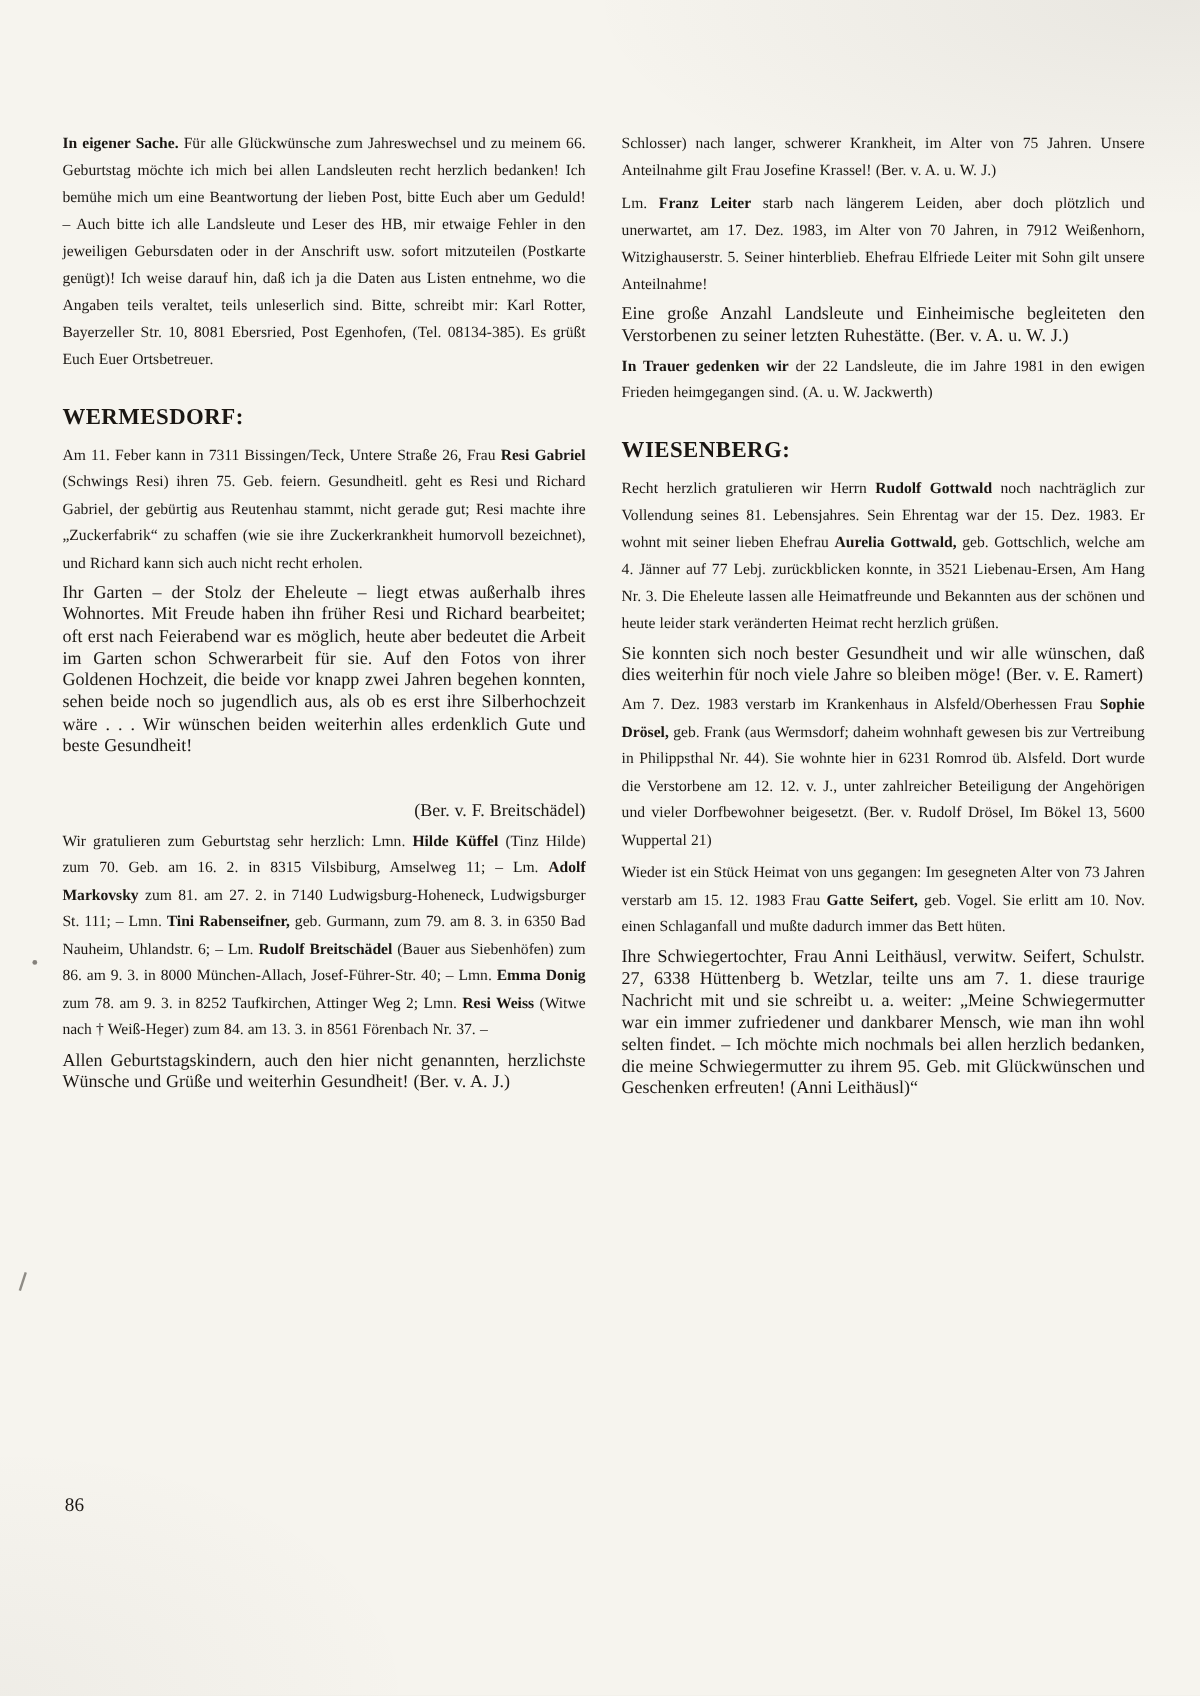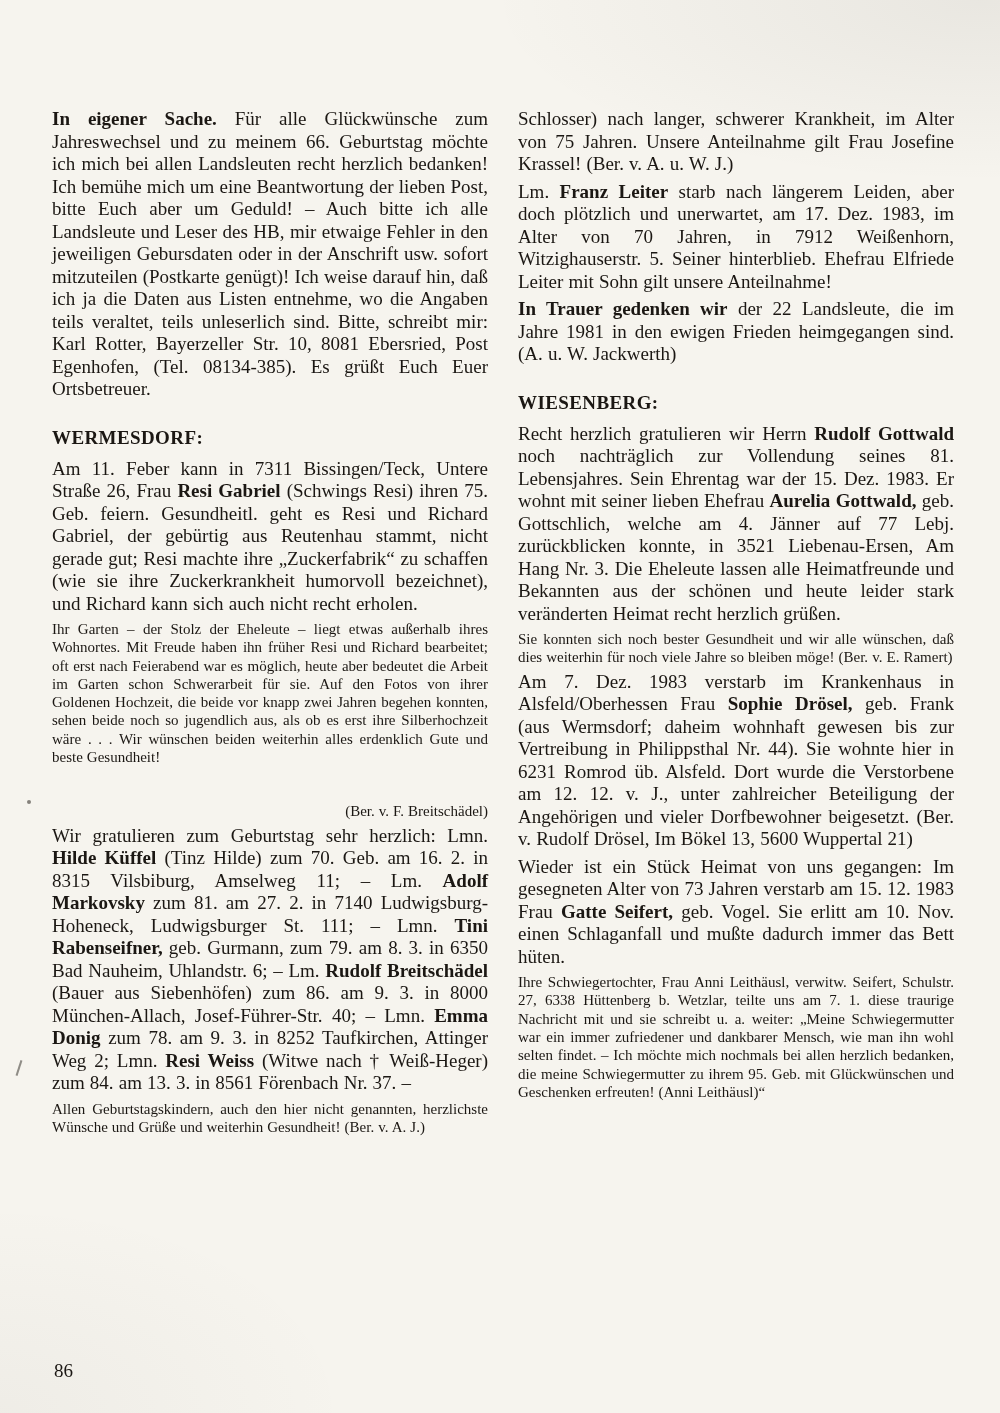--- a/index.html
+++ b/index.html
@@ -34,21 +34,21 @@
     flex: 0 0 436px;
   }
   .para {
     margin: 0 0 5px 0;
     text-align: justify;
     hyphens: auto;
     -webkit-hyphens: auto;
     word-spacing: 0.02em;
   }
   .para.normal {
-    font-size: 19px;
+    font-size: 13px;
     line-height: 22.5px;
   }
   .para.small {
     font-size: 15px;
     line-height: 18.3px;
     margin-bottom: 4px;
   }
   .heading {
     font-size: 19px;
     font-weight: bold;
@@ -59,22 +59,22 @@
     font-weight: bold;
   }
   .credit {
     display: block;
     text-align: right;
     margin-top: 36px;
   }
   .page-number {
     position: absolute;
     left: 54px;
-    top: 1360px;
-    font-size: 19px;
+    top: 1246px;
+    font-size: 16px;
     color: #1b1713;
   }
   .speck-1 {
     position: absolute;
     left: 27px;
     top: 800px;
     width: 4px;
     height: 4px;
     border-radius: 50%;
     background: rgba(40,35,30,0.55);
@@ -101,20 +101,21 @@
         <p class="para normal"><span class="b">In eigener Sache.</span><span> Für alle Glückwünsche zum Jahreswechsel und zu meinem 66. Geburtstag möchte ich mich bei allen Landsleuten recht herzlich bedanken! Ich bemühe mich um eine Beantwortung der lieben Post, bitte Euch aber um Geduld! – Auch bitte ich alle Landsleute und Leser des HB, mir etwaige Fehler in den jeweiligen Gebursdaten oder in der Anschrift usw. sofort mitzuteilen (Postkarte genügt)! Ich weise darauf hin, daß ich ja die Daten aus Listen entnehme, wo die Angaben teils veraltet, teils unleserlich sind. Bitte, schreibt mir: Karl Rotter, Bayerzeller Str. 10, 8081 Ebersried, Post Egenhofen, (Tel. 08134-385). Es grüßt Euch Euer Ortsbetreuer.</span></p>
         <h2 class="heading"><span class="b">WERMESDORF:</span></h2>
         <p class="para normal"><span>Am 11. Feber kann in 7311 Bissingen/Teck, Untere Straße 26, Frau </span><span class="b">Resi Gabriel</span><span> (Schwings Resi) ihren 75. Geb. feiern. Gesundheitl. geht es Resi und Richard Gabriel, der gebürtig aus Reutenhau stammt, nicht gerade gut; Resi machte ihre „Zuckerfabrik“ zu schaffen (wie sie ihre Zuckerkrankheit humorvoll bezeichnet), und Richard kann sich auch nicht recht erholen.</span></p>
         <p class="para small"><span>Ihr Garten – der Stolz der Eheleute – liegt etwas außerhalb ihres Wohnortes. Mit Freude haben ihn früher Resi und Richard bearbeitet; oft erst nach Feierabend war es möglich, heute aber bedeutet die Arbeit im Garten schon Schwerarbeit für sie. Auf den Fotos von ihrer Goldenen Hochzeit, die beide vor knapp zwei Jahren begehen konnten, sehen beide noch so jugendlich aus, als ob es erst ihre Silberhochzeit wäre . . . Wir wünschen beiden weiterhin alles erdenklich Gute und beste Gesundheit!</span><span class="credit">(Ber. v. F. Breitschädel)</span></p>
         <p class="para normal"><span>Wir gratulieren zum Geburtstag sehr herzlich: Lmn. </span><span class="b">Hilde Küffel</span><span> (Tinz Hilde) zum 70. Geb. am 16. 2. in 8315 Vilsbiburg, Amselweg 11; – Lm. </span><span class="b">Adolf Markovsky</span><span> zum 81. am 27. 2. in 7140 Ludwigsburg-Hoheneck, Ludwigsburger St. 111; – Lmn. </span><span class="b">Tini Rabenseifner,</span><span> geb. Gurmann, zum 79. am 8. 3. in 6350 Bad Nauheim, Uhlandstr. 6; – Lm. </span><span class="b">Rudolf Breitschädel</span><span> (Bauer aus Siebenhöfen) zum 86. am 9. 3. in 8000 München-Allach, Josef-Führer-Str. 40; – Lmn. </span><span class="b">Emma Donig</span><span> zum 78. am 9. 3. in 8252 Taufkirchen, Attinger Weg 2; Lmn. </span><span class="b">Resi Weiss</span><span> (Witwe nach † Weiß-Heger) zum 84. am 13. 3. in 8561 Förenbach Nr. 37. –</span></p>
         <p class="para small"><span>Allen Geburtstagskindern, auch den hier nicht genannten, herzlichste Wünsche und Grüße und weiterhin Gesundheit! (Ber. v. A. J.)</span></p>
       </div>
     <div class="column">
         <p class="para normal"><span>Schlosser) nach langer, schwerer Krankheit, im Alter von 75 Jahren. Unsere Anteilnahme gilt Frau Josefine Krassel! (Ber. v. A. u. W. J.)</span></p>
         <p class="para normal"><span>Lm. </span><span class="b">Franz Leiter</span><span> starb nach längerem Leiden, aber doch plötzlich und unerwartet, am 17. Dez. 1983, im Alter von 70 Jahren, in 7912 Weißenhorn, Witzighauserstr. 5. Seiner hinterblieb. Ehefrau Elfriede Leiter mit Sohn gilt unsere Anteilnahme!</span></p>
+        <p class="para small"><span>Eine große Anzahl Landsleute und Einheimische begleiteten den Verstorbenen zu seiner letzten Ruhestätte. (Ber. v. A. u. W. J.)</span></p>
         <p class="para normal"><span class="b">In Trauer gedenken wir</span><span> der 22 Landsleute, die im Jahre 1981 in den ewigen Frieden heimgegangen sind. (A. u. W. Jackwerth)</span></p>
         <h2 class="heading"><span class="b">WIESENBERG:</span></h2>
         <p class="para normal"><span>Recht herzlich gratulieren wir Herrn </span><span class="b">Rudolf Gottwald</span><span> noch nachträglich zur Vollendung seines 81. Lebensjahres. Sein Ehrentag war der 15. Dez. 1983. Er wohnt mit seiner lieben Ehefrau </span><span class="b">Aurelia Gottwald,</span><span> geb. Gottschlich, welche am 4. Jänner auf 77 Lebj. zurückblicken konnte, in 3521 Liebenau-Ersen, Am Hang Nr. 3. Die Eheleute lassen alle Heimatfreunde und Bekannten aus der schönen und heute leider stark veränderten Heimat recht herzlich grüßen.</span></p>
         <p class="para small"><span>Sie konnten sich noch bester Gesundheit und wir alle wünschen, daß dies weiterhin für noch viele Jahre so bleiben möge! (Ber. v. E. Ramert)</span></p>
         <p class="para normal"><span>Am 7. Dez. 1983 verstarb im Krankenhaus in Alsfeld/Oberhessen Frau </span><span class="b">Sophie Drösel,</span><span> geb. Frank (aus Wermsdorf; daheim wohnhaft gewesen bis zur Vertreibung in Philippsthal Nr. 44). Sie wohnte hier in 6231 Romrod üb. Alsfeld. Dort wurde die Verstorbene am 12. 12. v. J., unter zahlreicher Beteiligung der Angehörigen und vieler Dorfbewohner beigesetzt. (Ber. v. Rudolf Drösel, Im Bökel 13, 5600 Wuppertal 21)</span></p>
         <p class="para normal"><span>Wieder ist ein Stück Heimat von uns gegangen: Im gesegneten Alter von 73 Jahren verstarb am 15. 12. 1983 Frau </span><span class="b">Gatte Seifert,</span><span> geb. Vogel. Sie erlitt am 10. Nov. einen Schlaganfall und mußte dadurch immer das Bett hüten.</span></p>
         <p class="para small"><span>Ihre Schwiegertochter, Frau Anni Leithäusl, verwitw. Seifert, Schulstr. 27, 6338 Hüttenberg b. Wetzlar, teilte uns am 7. 1. diese traurige Nachricht mit und sie schreibt u. a. weiter: „Meine Schwiegermutter war ein immer zufriedener und dankbarer Mensch, wie man ihn wohl selten findet. – Ich möchte mich nochmals bei allen herzlich bedanken, die meine Schwiegermutter zu ihrem 95. Geb. mit Glückwünschen und Geschenken erfreuten! (Anni Leithäusl)“</span></p>
       </div>
   </div>
 

